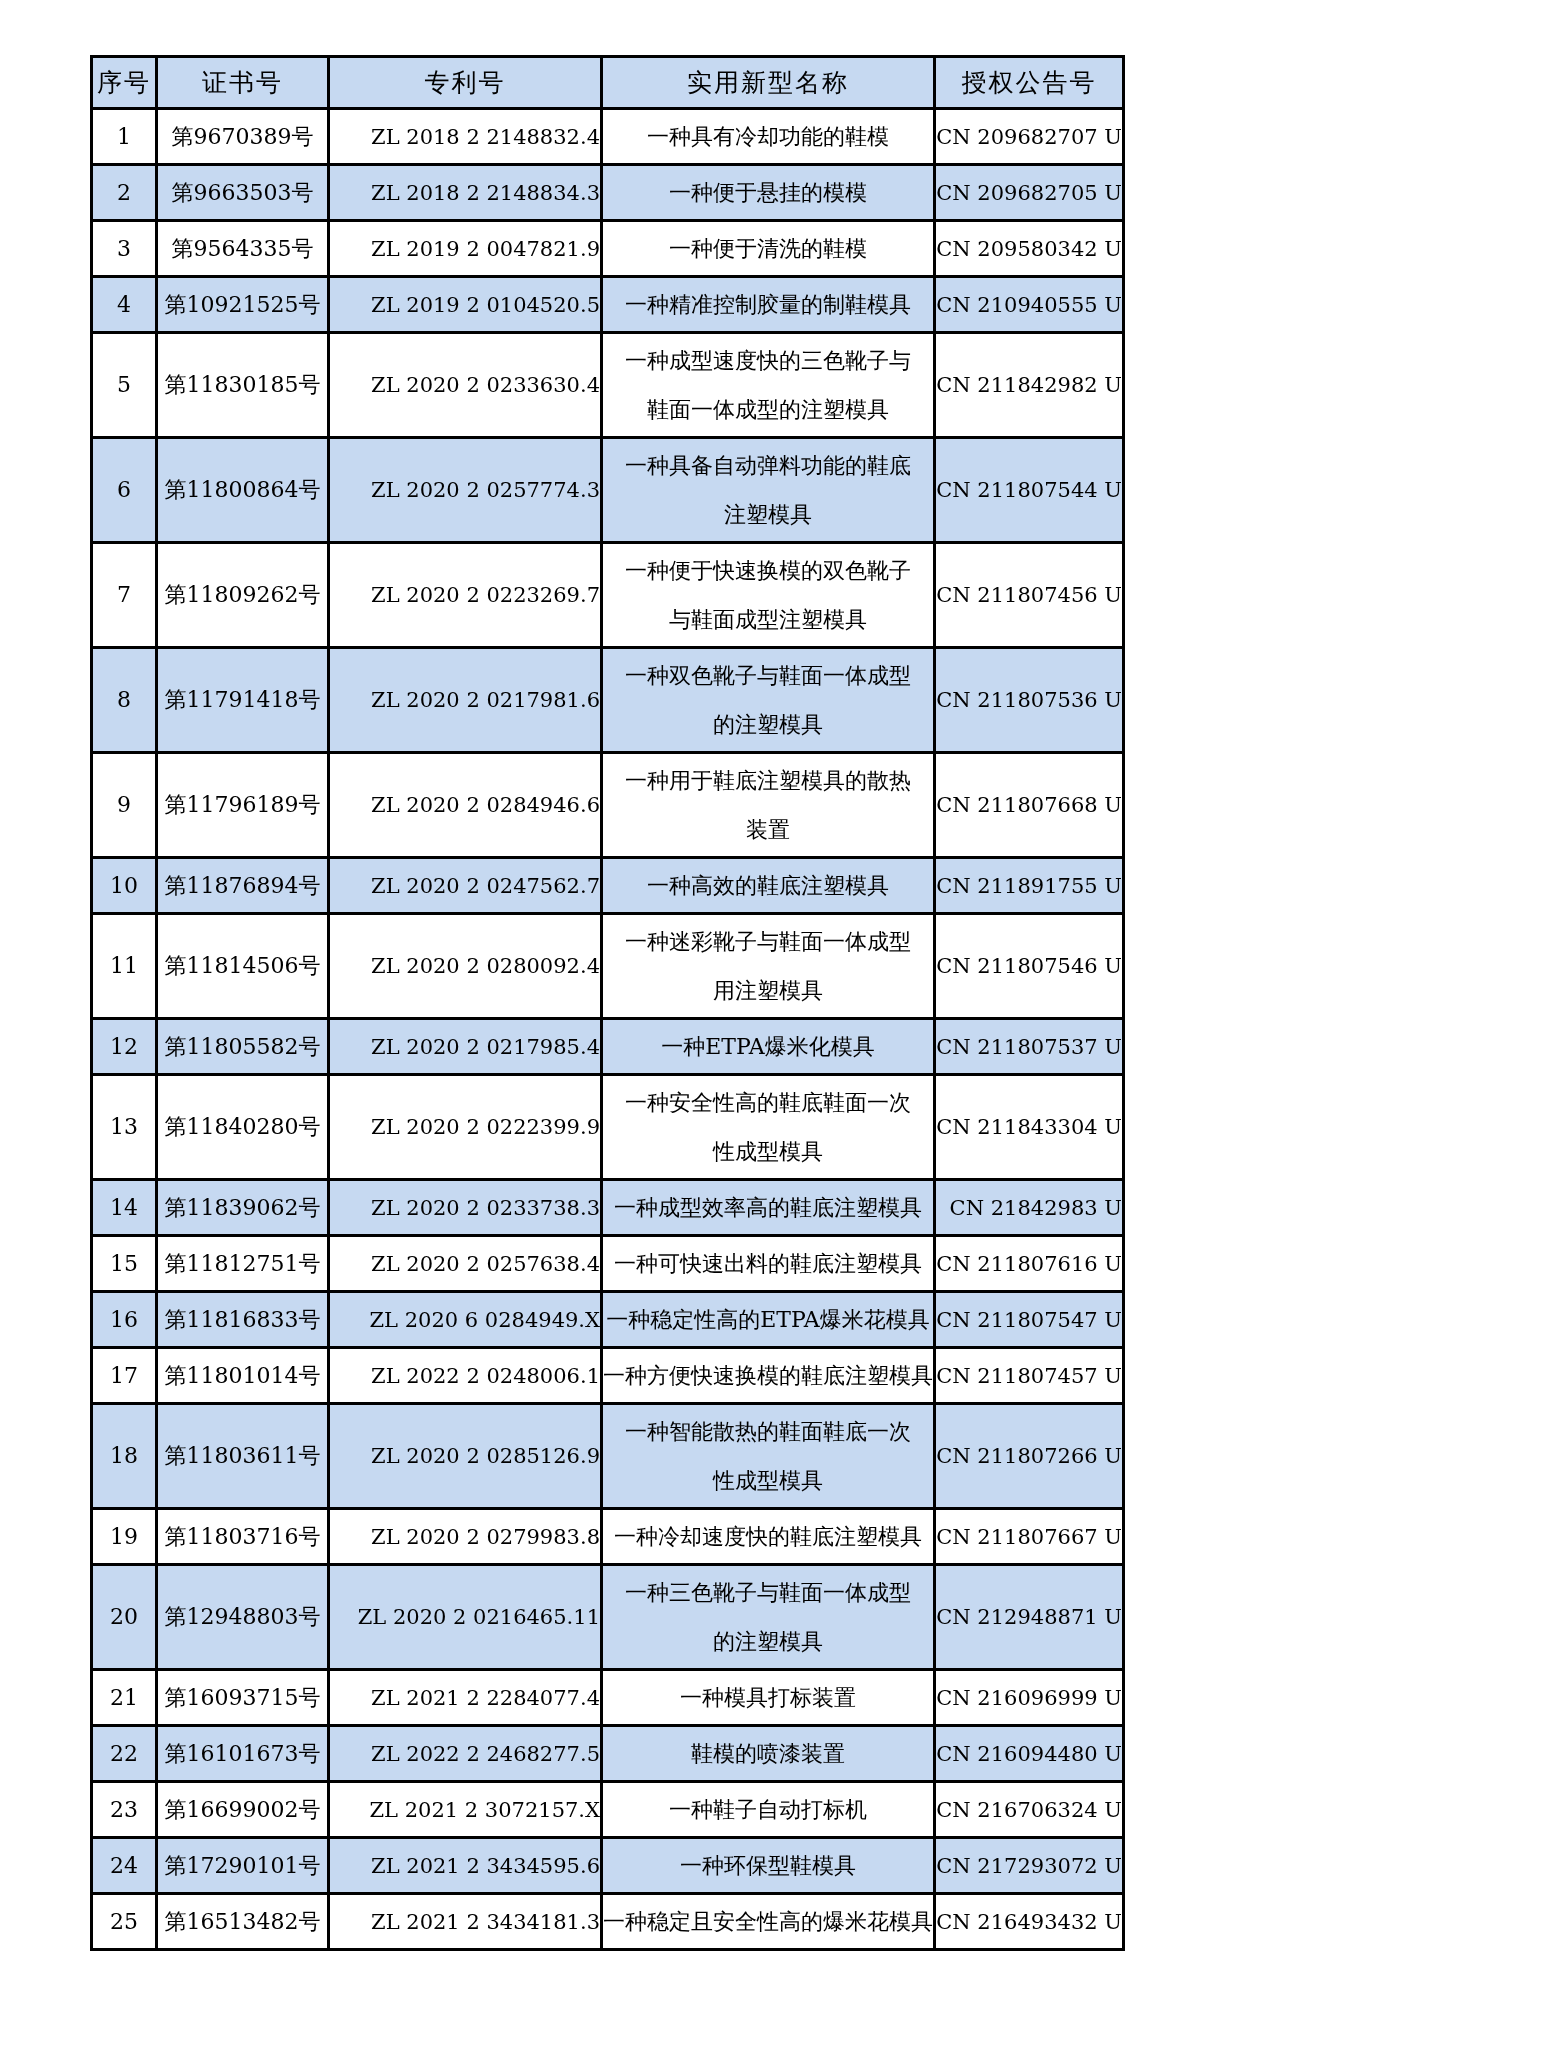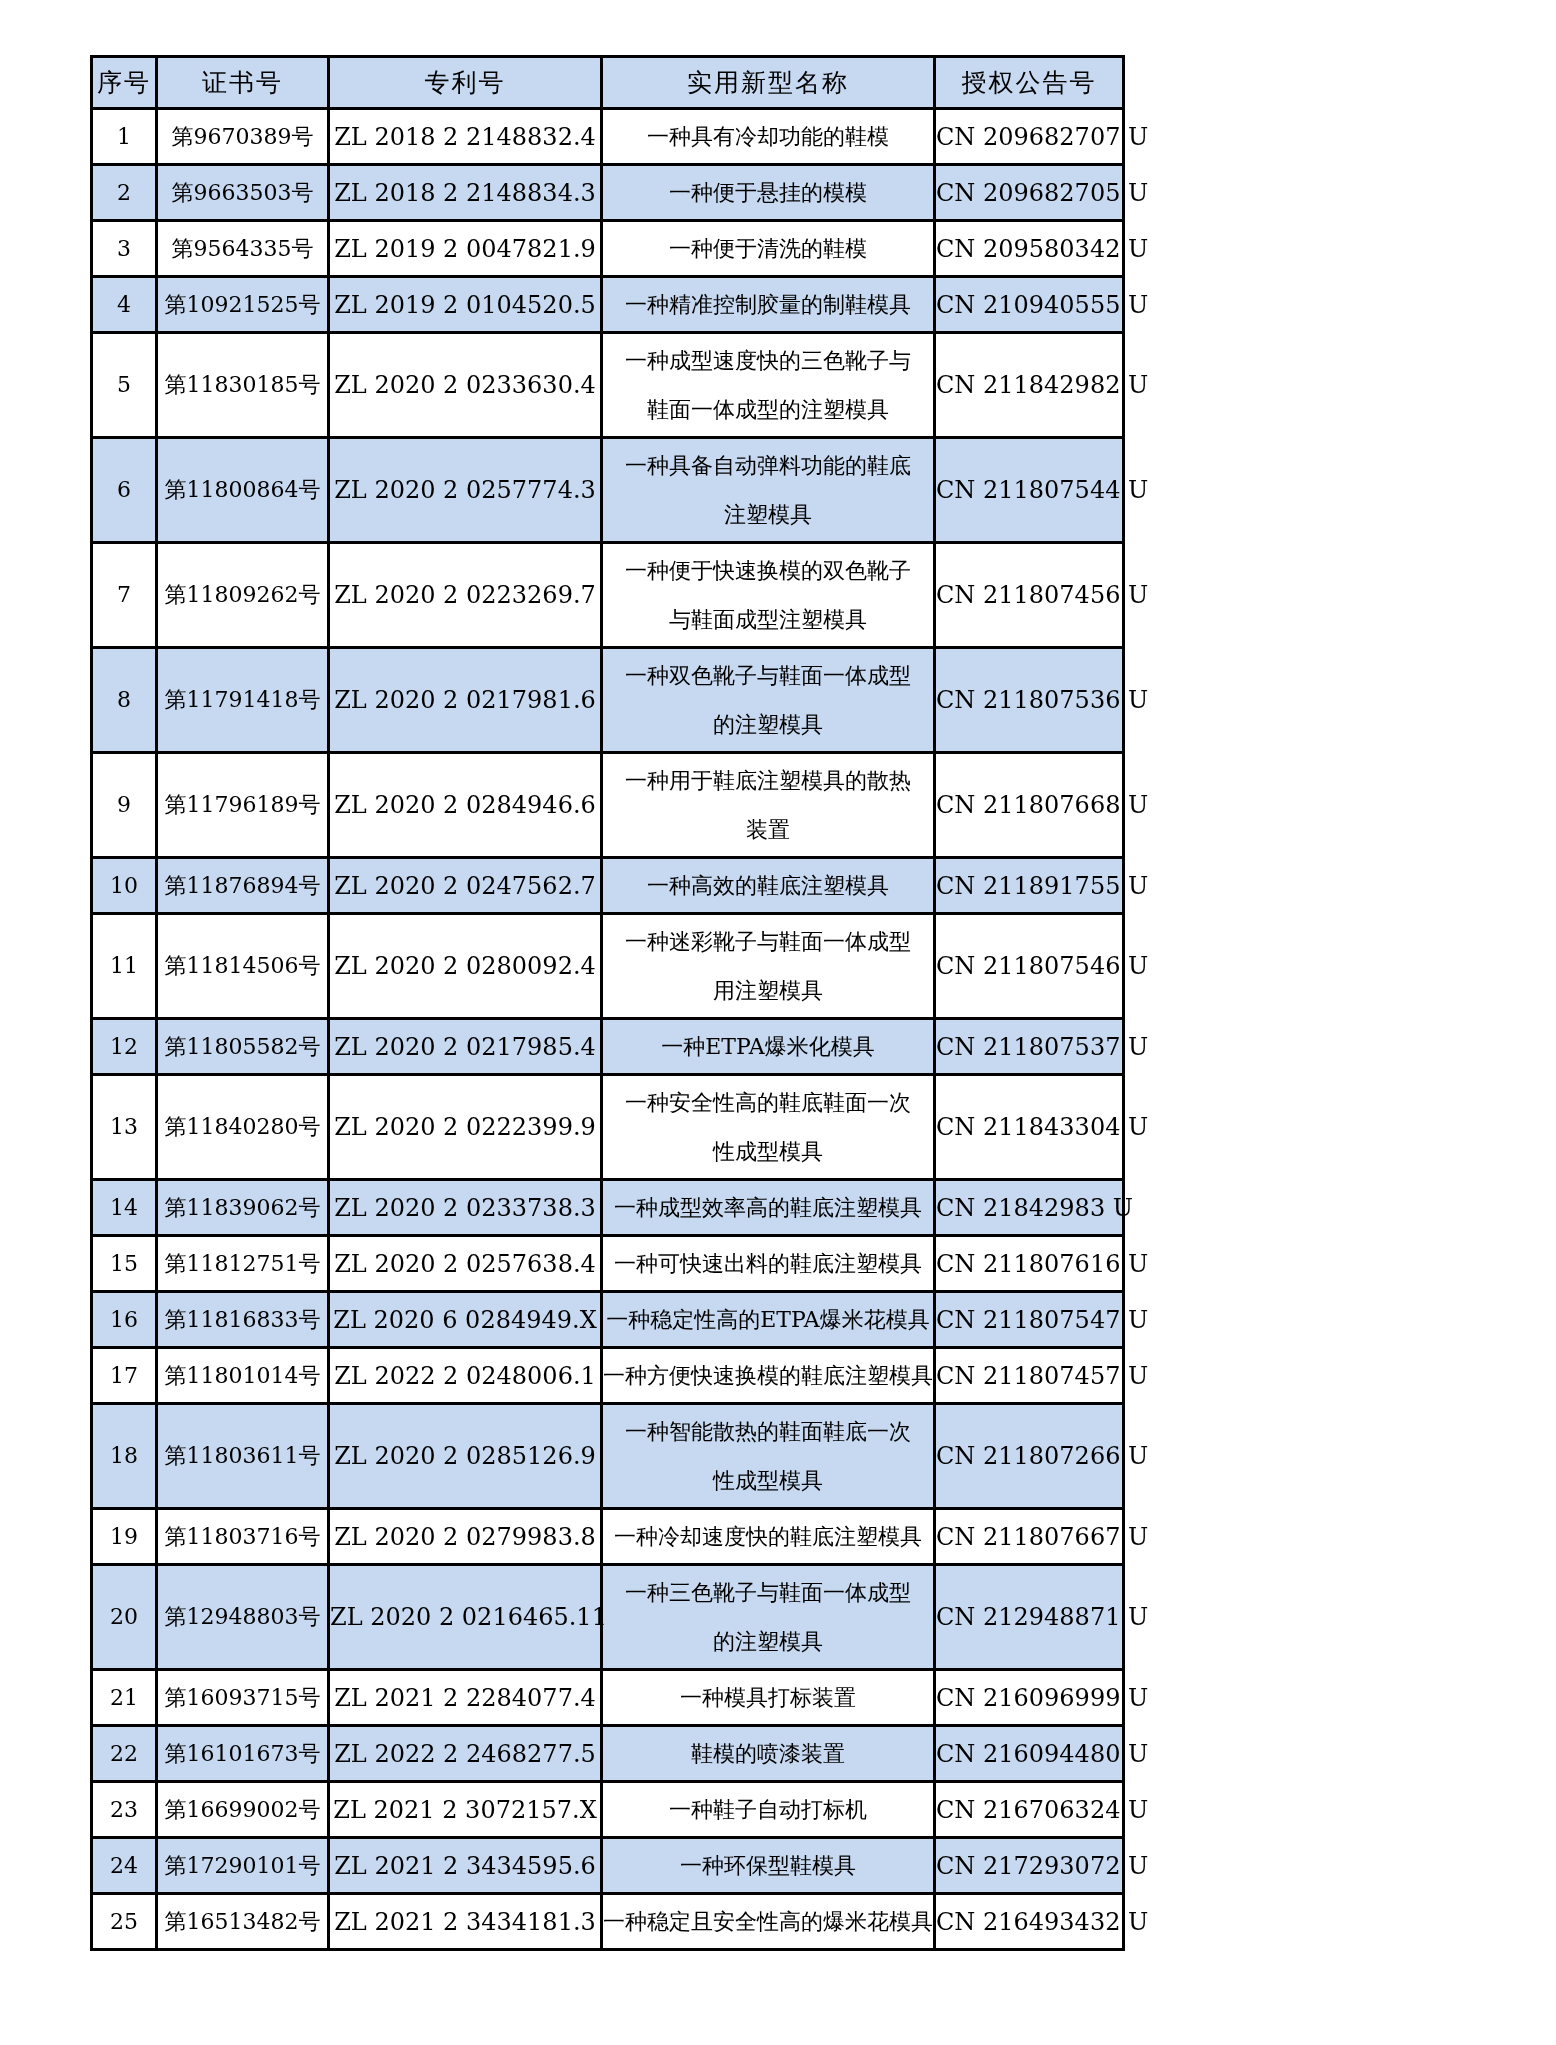--- a/index.html
+++ b/index.html
@@ -26,21 +26,21 @@
     overflow:visible;
   }
   thead th {
     background:var(--shade);
     font-size:25px;
     font-weight:normal;
     height:52px;
     letter-spacing:2px;
   }
   td { font-size:22px; line-height:48px; height:52px; }
-  td.col-patent, td.col-pub { font-size:24px; white-space:pre; }
+  td.col-patent, td.col-pub { font-size:21px; white-space:pre;text-align:right; }
   td.col-name { font-size:22px; white-space:pre; line-height:49px; }
   tr.shaded td { background:var(--shade); }
 </style>
 </head>
 <body>
 
 <div class="page">
   <table class="patent-table">
     <colgroup>
       <col style="width:65px">

